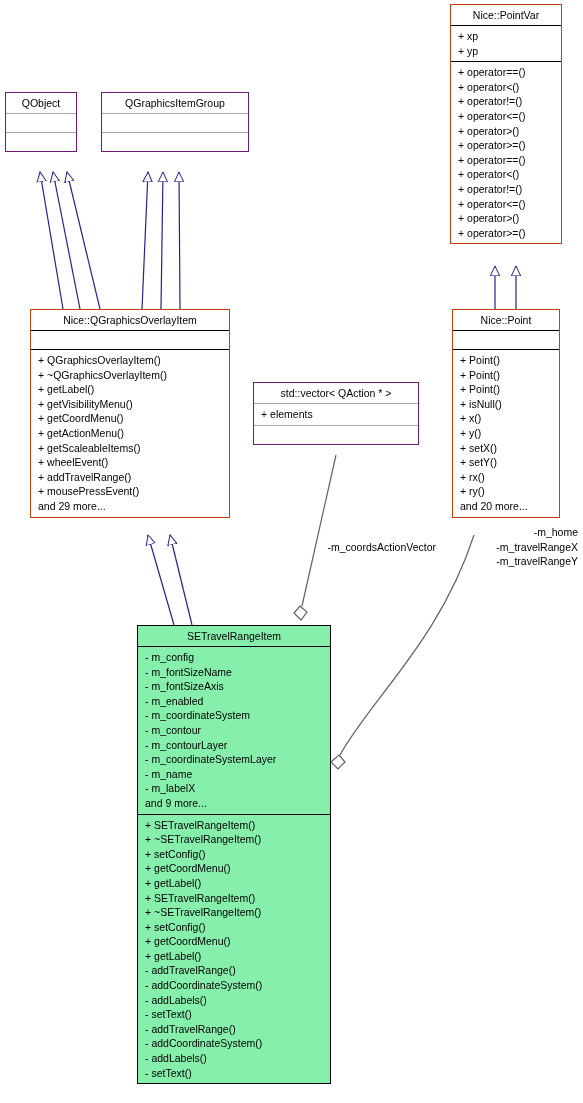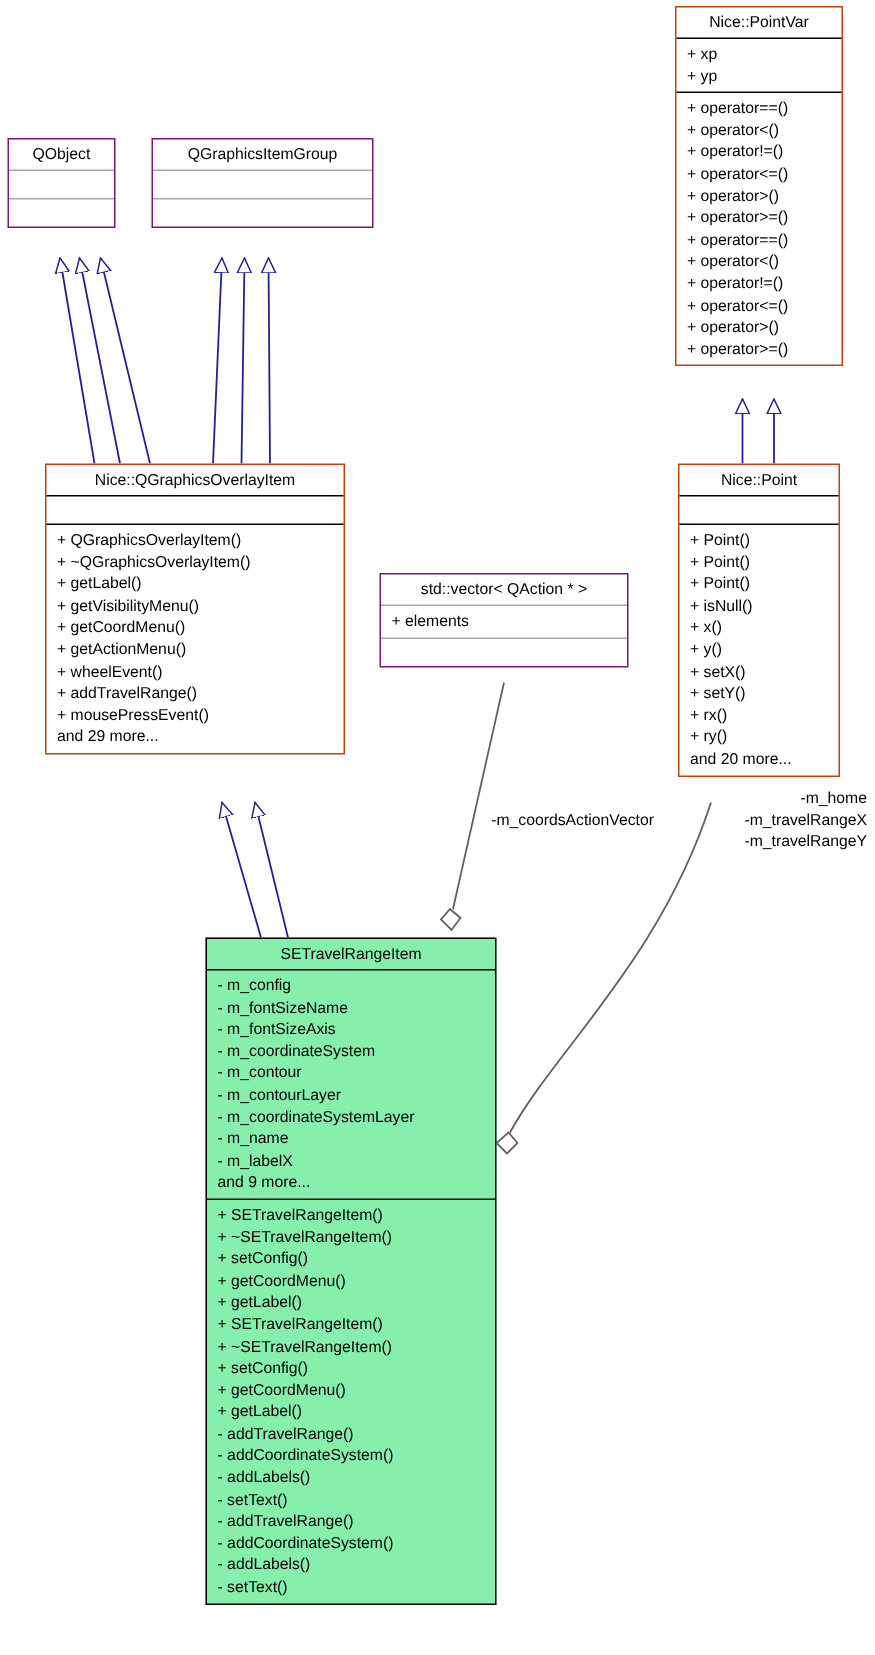--- a/index.html
+++ b/index.html
@@ -176,20 +176,21 @@
     <div class="sep"></div>
     <div class="compartment empty"></div>
     <div class="sep"></div>
     <div class="compartment">
       <div class="row">+ QGraphicsOverlayItem()</div>
       <div class="row">+ ~QGraphicsOverlayItem()</div>
       <div class="row">+ getLabel()</div>
       <div class="row">+ getVisibilityMenu()</div>
       <div class="row">+ getCoordMenu()</div>
       <div class="row">+ getActionMenu()</div>
+      <div class="row">+ getScaleableItems()</div>
       <div class="row">+ wheelEvent()</div>
       <div class="row">+ addTravelRange()</div>
       <div class="row">+ mousePressEvent()</div>
       <div class="row">and 29 more...</div>
     </div>
   </div>
 
   <div class="node gray-border" id="node-stdvector">
     <div class="title">std::vector&lt; QAction * &gt;</div>
     <div class="sep"></div>
@@ -220,20 +221,21 @@
     </div>
   </div>
 
   <div class="node filled" id="node-setravel">
     <div class="title">SETravelRangeItem</div>
     <div class="sep"></div>
     <div class="compartment">
       <div class="row">- m_config</div>
       <div class="row">- m_fontSizeName</div>
       <div class="row">- m_fontSizeAxis</div>
+      <div class="row">- m_enabled</div>
       <div class="row">- m_coordinateSystem</div>
       <div class="row">- m_contour</div>
       <div class="row">- m_contourLayer</div>
       <div class="row">- m_coordinateSystemLayer</div>
       <div class="row">- m_name</div>
       <div class="row">- m_labelX</div>
       <div class="row">and 9 more...</div>
     </div>
     <div class="sep"></div>
     <div class="compartment">

